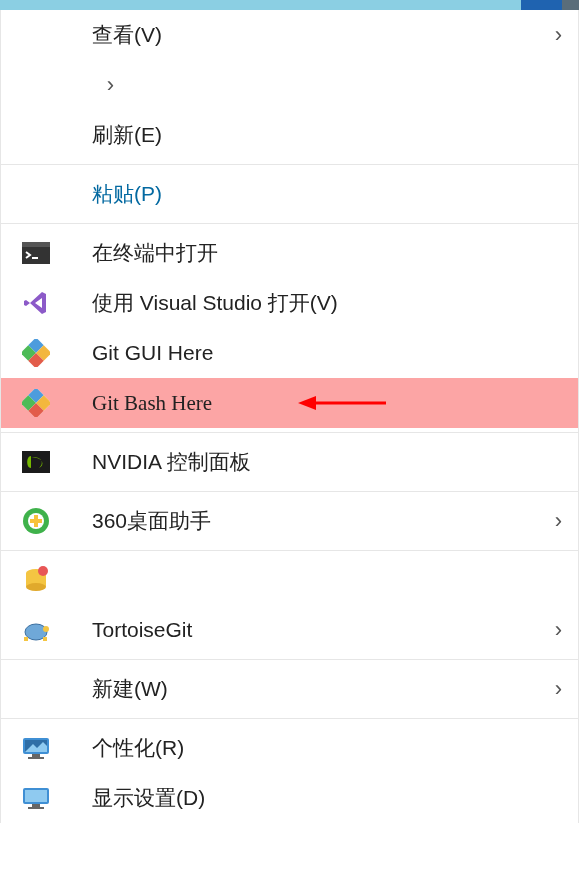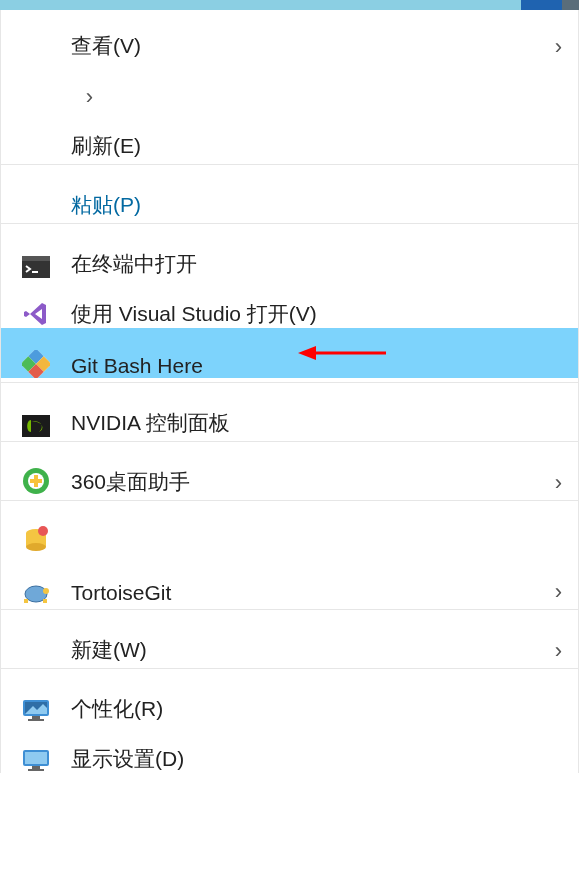--- a/index.html
+++ b/index.html
@@ -18,26 +18,27 @@
     height: 10px;
     background: linear-gradient(to right, #8bcfe3 0%, #8bcfe3 90%, #1f63b0 90%, #1f63b0 97%, #5a6d7a 97%);
   }
   .menu {
     background: #fff;
     border-left: 1px solid #e6e6e6;
     border-right: 1px solid #e6e6e6;
   }
   .item {
     display: flex;
-    align-items: flex-end;
+    align-items: center;
     height: 50px;
     padding: 0 16px 0 0;
     position: relative;
-  }
-  .item.highlight { background: #7dd3fc; }
+    gap: 21px;
+  }
+  .item.highlight { background: #fca5a5; font-family: Liberation Serif, serif; }
   .disabled { color: #0369a1; }
   .icon-slot {
     width: 70px;
     display: flex;
     align-items: center;
     justify-content: center;
     flex-shrink: 0;
   }
   .label { flex: 1; }
   .chev {
@@ -105,33 +106,47 @@
 
   <div class="item">
     <span class="icon-slot">
       <svg width="28" height="28">
           <path d="M20 3 L24 5 L24 23 L20 25 L8 14 L4 17 L2 16 L2 12 L4 11 L8 14 Z M20 9 L13 14 L20 19 Z" fill="#8c5ac8"></path>
         </svg>
     </span>
     <span class="label">使用 Visual Studio 打开(V)</span>
   </div>
 
-
-  <div class="item highlight">
+  <div class="item">
     <span class="icon-slot">
       <svg width="28" height="28">
           <g transform="translate(14 14) rotate(45)">
             <rect x="-11" y="-11" width="22" height="22" rx="3" fill="#fff"></rect>
             <rect x="-11" y="-11" width="11" height="11" fill="#4d9cdd"></rect>
             <rect x="0" y="-11" width="11" height="11" fill="#f3b73e"></rect>
             <rect x="-11" y="0" width="11" height="11" fill="#4dbb57"></rect>
             <rect x="0" y="0" width="11" height="11" fill="#e25c4a"></rect>
           </g>
         </svg>
     </span>
+    <span class="label">Git GUI Here</span>
+  </div>
+
+  <div class="item highlight">
+    <span class="icon-slot">
+      <svg width="28" height="28">
+          <g transform="translate(14 14) rotate(45)">
+            <rect x="-11" y="-11" width="22" height="22" rx="3" fill="#fff"></rect>
+            <rect x="-11" y="-11" width="11" height="11" fill="#4d9cdd"></rect>
+            <rect x="0" y="-11" width="11" height="11" fill="#f3b73e"></rect>
+            <rect x="-11" y="0" width="11" height="11" fill="#4dbb57"></rect>
+            <rect x="0" y="0" width="11" height="11" fill="#e25c4a"></rect>
+          </g>
+        </svg>
+    </span>
     <span class="label">Git Bash Here</span>
     <span class="arrow">
       <svg width="90" height="24">
           <line x1="88" y1="12" x2="14" y2="12" stroke="#ff0000" stroke-width="3"></line>
           <polygon points="0,12 18,5 18,19" fill="#ff0000"></polygon>
         </svg>
     </span>
   </div>
 
   <div class="sep"></div>

